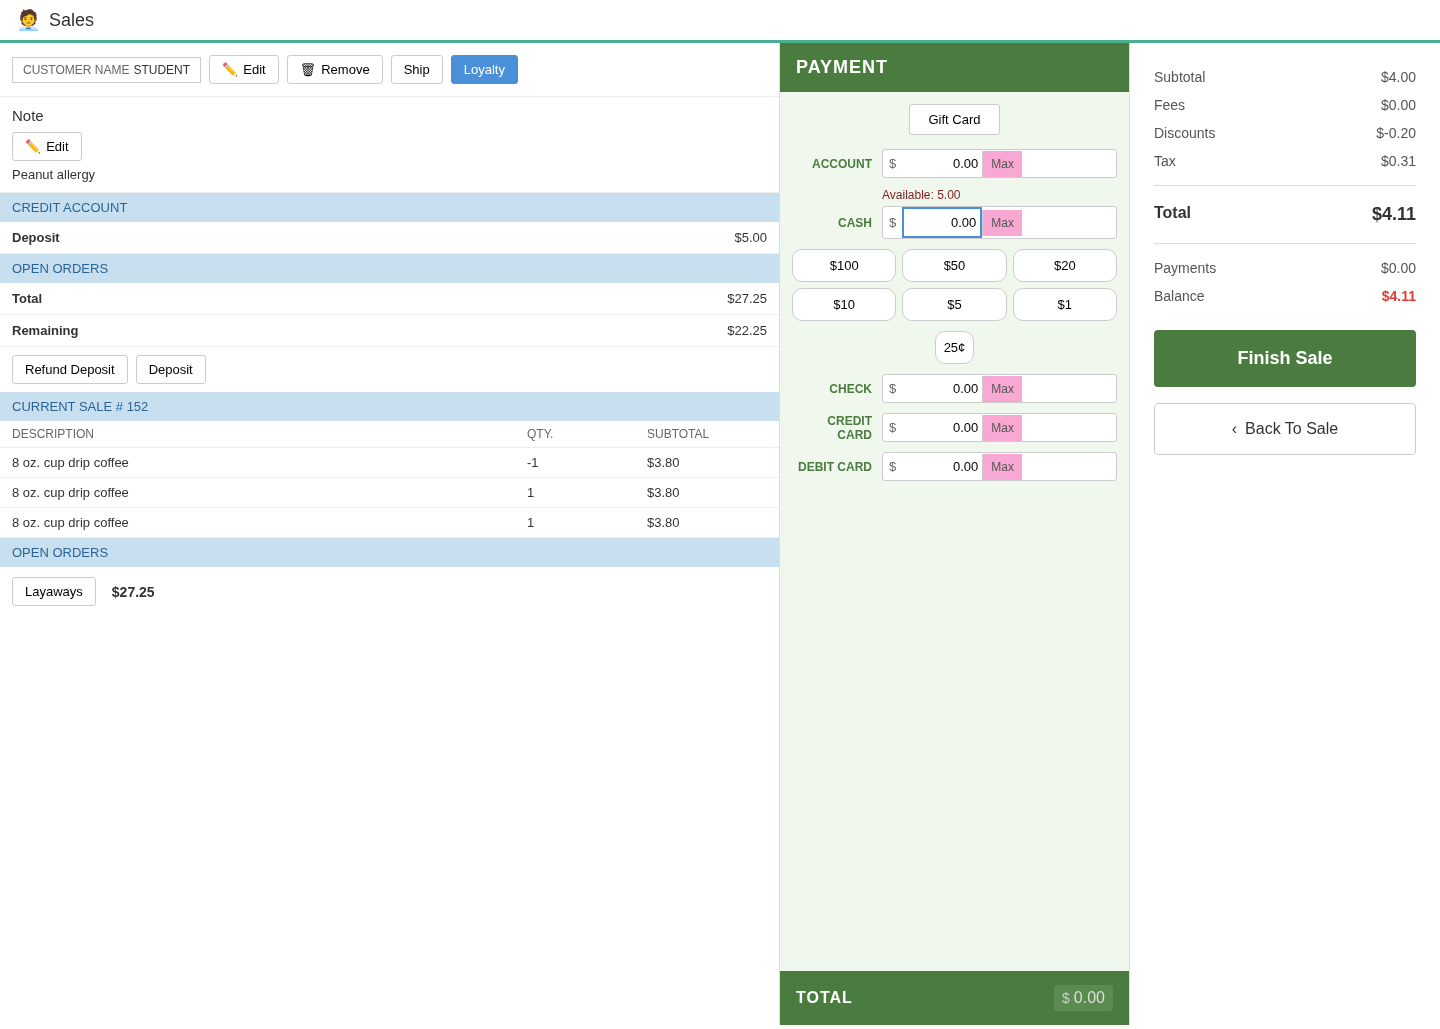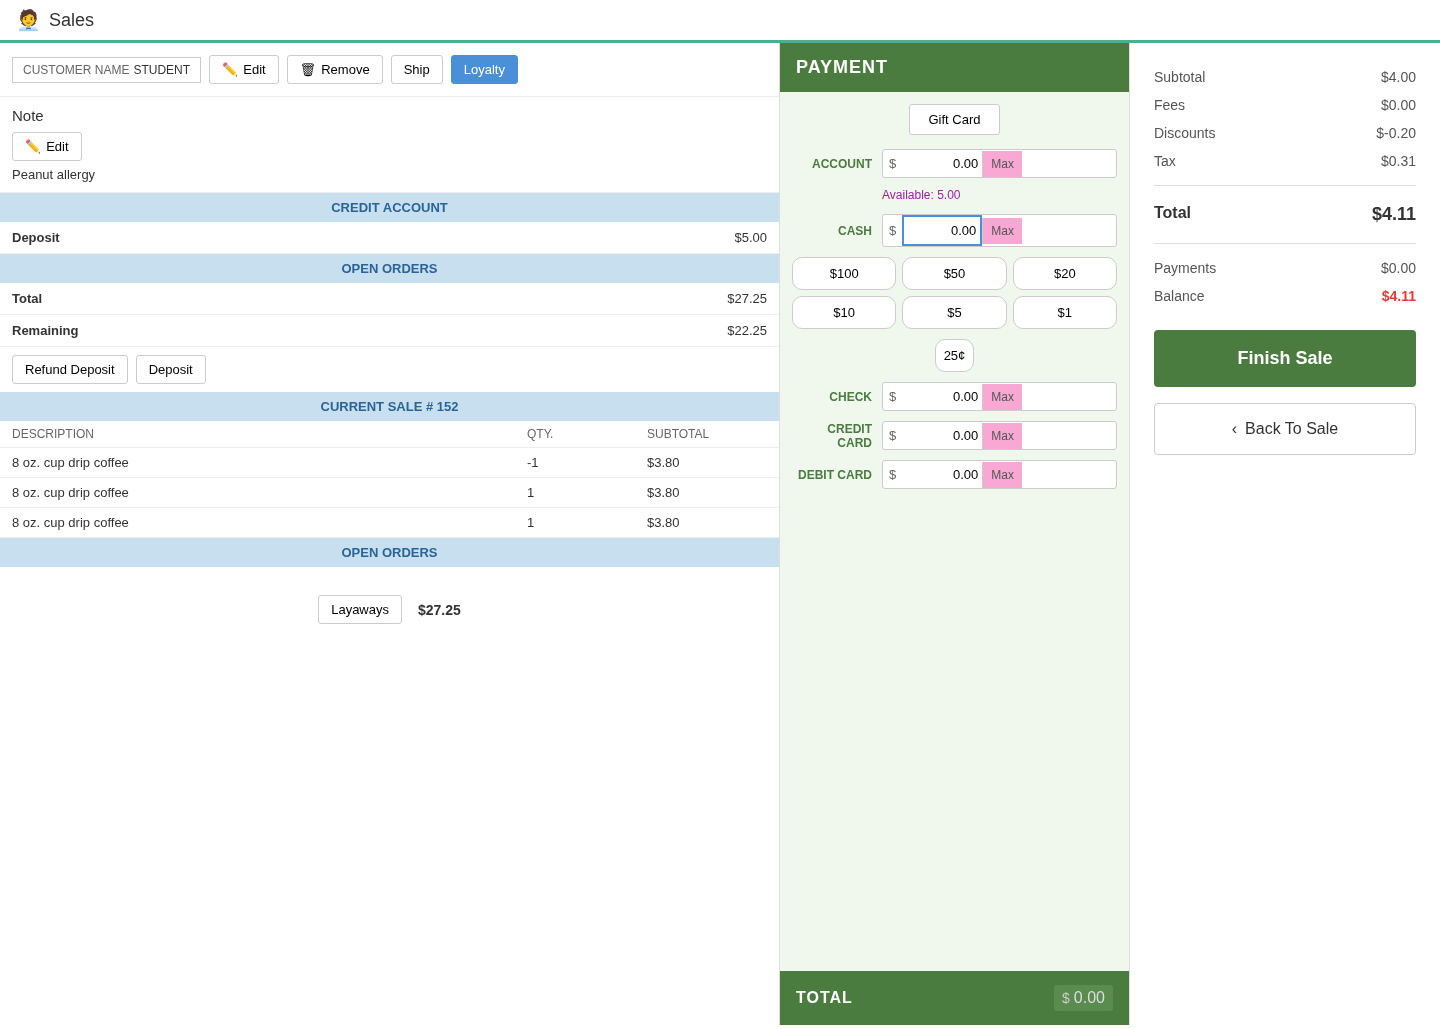--- a/index.html
+++ b/index.html
@@ -18,52 +18,52 @@
     .customer-name-badge { border: 1px solid #ccc; padding: 5px 10px; font-size: 12px; display: flex; gap: 4px; }
     .customer-name-label { color: #666; font-weight: 500; font-size: 12px; }
     .customer-name-value { color: #333; font-weight: 500; font-size: 12px; }
     .btn { border: 1px solid #ccc; background: #fff; padding: 6px 12px; cursor: pointer; font-size: 13px; border-radius: 3px; display: inline-flex; align-items: center; gap: 5px; }
     .btn-loyalty { background: #4A90D9; color: white; border-color: #4A90D9; }
 
     .note-section { padding: 10px 12px; border-bottom: 1px solid #eee; }
     .note-title { font-size: 15px; font-weight: 500; margin-bottom: 8px; }
     .note-text { font-size: 13px; color: #333; margin-top: 6px; }
 
-    .section-header { background: #c8dff0; padding: 7px 12px; font-size: 13px; font-weight: 700; color: #2a6496; text-align: center; }
+    .section-header { background: #c8dff0; padding: 7px 12px; font-size: 13px; font-weight: 400; color: #2a6496; }
 
     .data-row { display: flex; justify-content: space-between; align-items: center; padding: 8px 12px; border-bottom: 1px solid #f0f0f0; }
     .data-row-label { font-weight: 600; font-size: 13px; }
     .data-row-value { font-size: 13px; }
 
     .action-row { padding: 8px 12px; display: flex; gap: 8px; }
 
     .table-header { display: grid; grid-template-columns: 1fr 120px 120px; padding: 6px 12px; font-size: 12px; color: #666; border-bottom: 1px solid #eee; }
     .table-row { display: grid; grid-template-columns: 1fr 120px 120px; padding: 7px 12px; border-bottom: 1px solid #f0f0f0; font-size: 13px; }
 
-    .open-orders-footer { display: flex; justify-content: center; align-items: center; padding: 28px 12px; gap: 16px; }
+    .open-orders-footer { display: flex; justify-content: flex-start; align-items: center; padding: 10px 12px; gap: 16px; }
 
     
     .payment-panel { width: 350px; border-right: 1px solid #ddd; display: flex; flex-direction: column; background: #f0f7ec; }
 
     .payment-header { background: #4a7c3f; color: white; padding: 14px 16px; font-size: 18px; font-weight: 600; letter-spacing: 1px; }
 
     .payment-body { flex: 1; overflow-y: auto; padding: 12px; }
 
     .gift-card-row { display: flex; justify-content: center; margin-bottom: 14px; }
     .btn-gift { border: 1px solid #ccc; background: #fff; padding: 7px 18px; font-size: 13px; cursor: pointer; border-radius: 3px; }
 
     .payment-row { display: flex; align-items: center; margin-bottom: 10px; }
     .payment-label { width: 90px; font-size: 12px; font-weight: 700; color: #4a7c3f; text-align: right; padding-right: 10px; }
     .payment-input-wrap { display: flex; align-items: center; border: 1px solid #ccc; background: white; border-radius: 3px; overflow: hidden; flex: 1; }
     .payment-currency { padding: 6px 6px; color: #666; font-size: 13px; }
     .payment-input { border: none; outline: none; width: 80px; padding: 6px 4px; font-size: 13px; text-align: right; }
     .payment-input.active { border: 2px solid #4A90D9; }
     .btn-max { border: none; border-left: 1px solid #ccc; background: #f9a8d4; padding: 6px 8px; cursor: pointer; font-size: 12px; color: #555; }
 
-    .available-text { font-size: 12px; color: #a21caf; margin-left: 90px; margin-bottom: 12px; }
+    .available-text { font-size: 12px; color: #7f1d1d; margin-left: 90px; margin-bottom: 4px; }
 
     .cash-buttons { display: grid; grid-template-columns: repeat(3, 1fr); gap: 6px; margin: 10px 0; }
     .btn-cash { border: 1px solid #ccc; background: white; padding: 8px; font-size: 13px; cursor: pointer; border-radius: 10px; text-align: center; }
     .btn-cash-single { display: flex; justify-content: center; margin-bottom: 10px; }
 
     .payment-total-row { background: #4a7c3f; display: flex; align-items: center; padding: 14px 16px; }
     .payment-total-label { color: white; font-size: 16px; font-weight: 700; letter-spacing: 1px; flex: 1; }
     .payment-total-input-wrap { display: flex; align-items: center; background: #5a8c4f; border-radius: 3px; padding: 4px 8px; }
     .payment-total-currency { color: #ccc; font-size: 14px; margin-right: 4px; }
     .payment-total-value { color: #ddd; font-size: 16px; }

